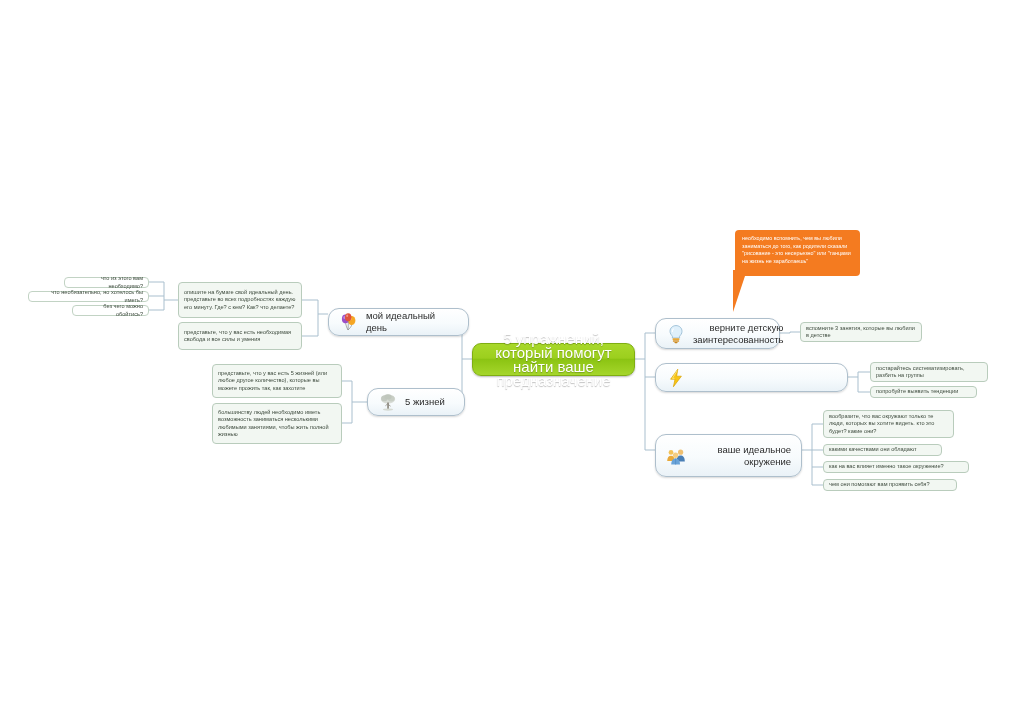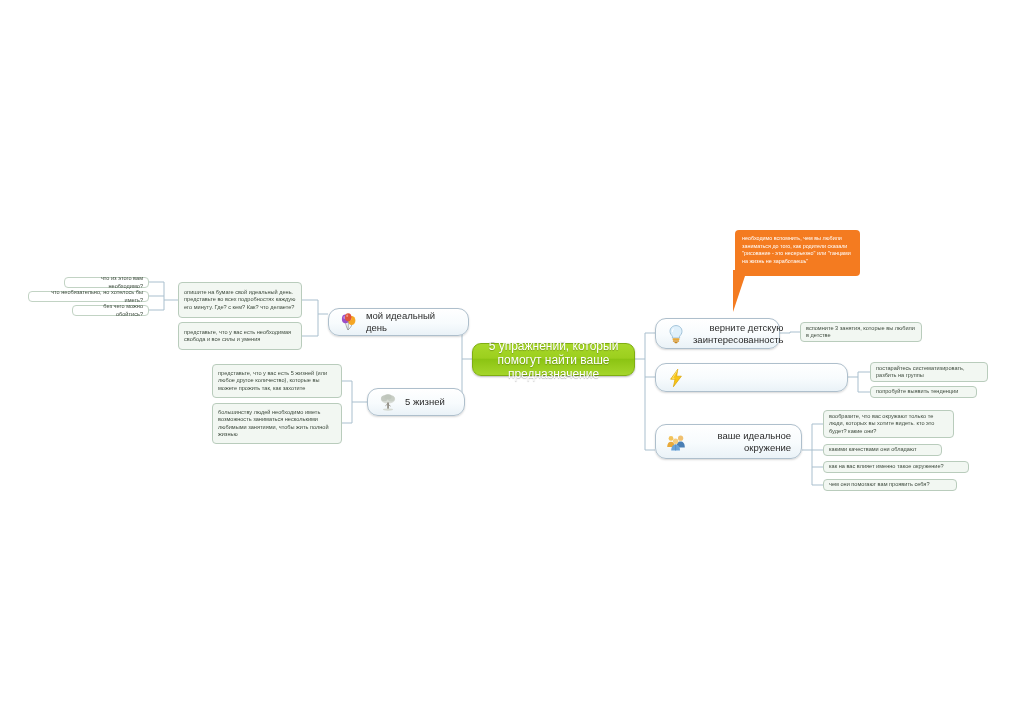--- a/index.html
+++ b/index.html
@@ -13,21 +13,21 @@
   #canvas{position:absolute;left:0;top:0;width:1024px;height:723px;}
   .node{position:absolute;box-sizing:border-box;}
 
   
   .root{
     border-radius:9px;
     background:linear-gradient(to bottom,#a8d82a 0%,#9ccf1e 45%,#8cc413 50%,#a5d62b 100%);
     border:1px solid #7fae12;
     box-shadow:0 1px 2px rgba(0,0,0,.28);
     color:#ffffff;
-    font-size:12px;
+    font-size:15px;
     line-height:14px;
     text-align:center;
     display:flex;align-items:center;justify-content:center;
     padding:4px 8px;
     text-shadow:0 1px 1px rgba(0,0,0,.25);
   }
 
   
   .main{
     border-radius:11px;
@@ -205,21 +205,21 @@
       <svg viewBox="0 0 20 20">
         <path d="M11.8,1.2 L4.6,11.2 L9,11.2 L7.4,18.8 L15.4,8.2 L10.6,8.2 Z" fill="#f9c513" stroke="#d9a206" stroke-width=".7" stroke-linejoin="round"></path>
         <path d="M11.2,2.6 L6.4,10.4 L8.6,10.4" fill="none" stroke="#fde98a" stroke-width=".8"></path>
       </svg>
     </span>
   </div>
 
   <div class="node leaf ta-left" style="left:870px;top:362px;width:118px;height:20px;">постарайтесь систематизировать, разбить на группы</div>
   <div class="node leaf ta-left" style="left:870px;top:386px;width:107px;height:12px;">попробуйте выявить тенденции</div>
 
-  <div class="node main right" style="left:655px;top:424px;width:147px;height:35px;">
+  <div class="node main right" style="left:655px;top:434px;width:147px;height:43px;">
     <span class="icn">
       <svg viewBox="0 0 20 20">
         <circle cx="5" cy="6.4" r="2.4" fill="#f2c35a"></circle>
         <path d="M1.2,15 C1.2,11.6 2.8,9.8 5,9.8 C7.2,9.8 8.8,11.6 8.8,15 Z" fill="#e8a93a"></path>
         <circle cx="14.6" cy="6.2" r="2.6" fill="#f0c070"></circle>
         <path d="M10.4,15.4 C10.4,11.6 12.2,9.6 14.6,9.6 C17,9.6 18.8,11.6 18.8,15.4 Z" fill="#4a7fb5"></path>
         <circle cx="9.6" cy="9.2" r="2.7" fill="#f4cd80"></circle>
         <path d="M5.2,18.6 C5.2,14.4 7.1,12.4 9.6,12.4 C12.1,12.4 14,14.4 14,18.6 Z" fill="#6aa3d8"></path>
         <path d="M9.6,12.4 L9.6,18.6" stroke="#4f8ac4" stroke-width=".7"></path>
       </svg>

